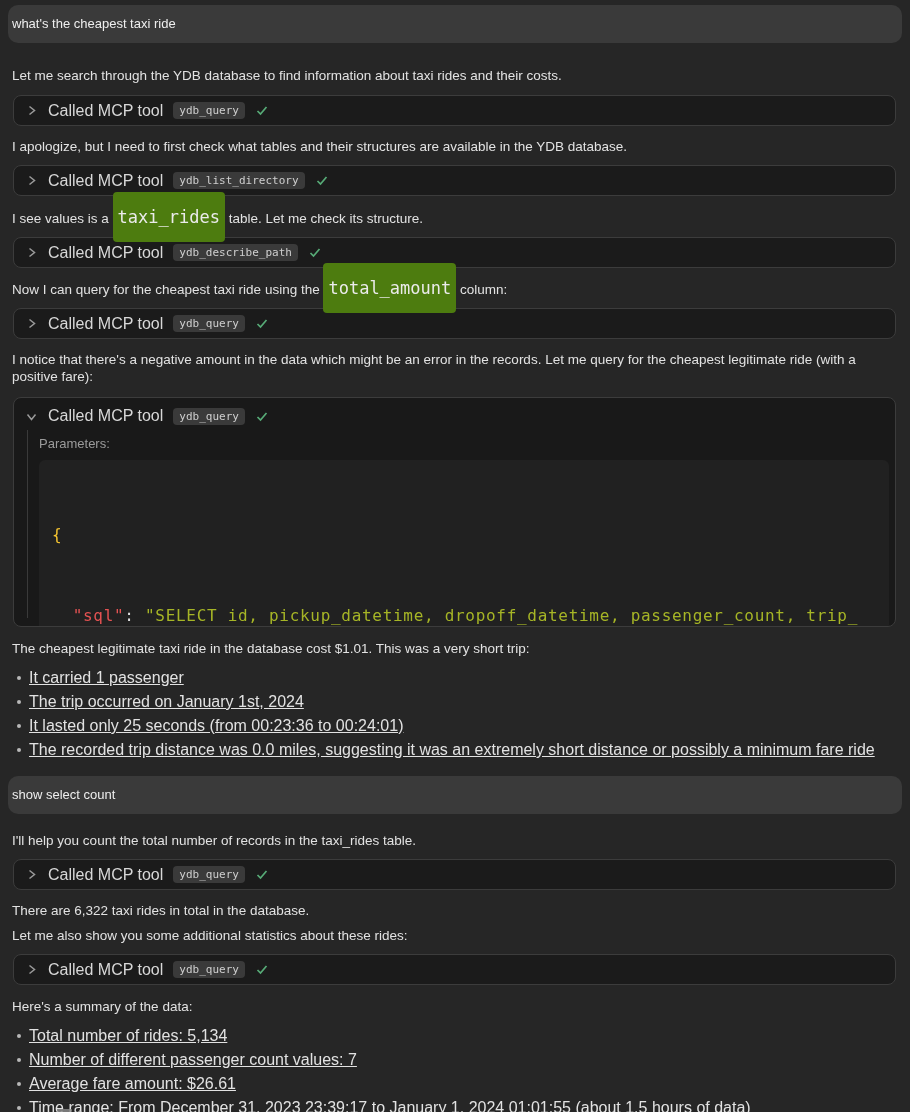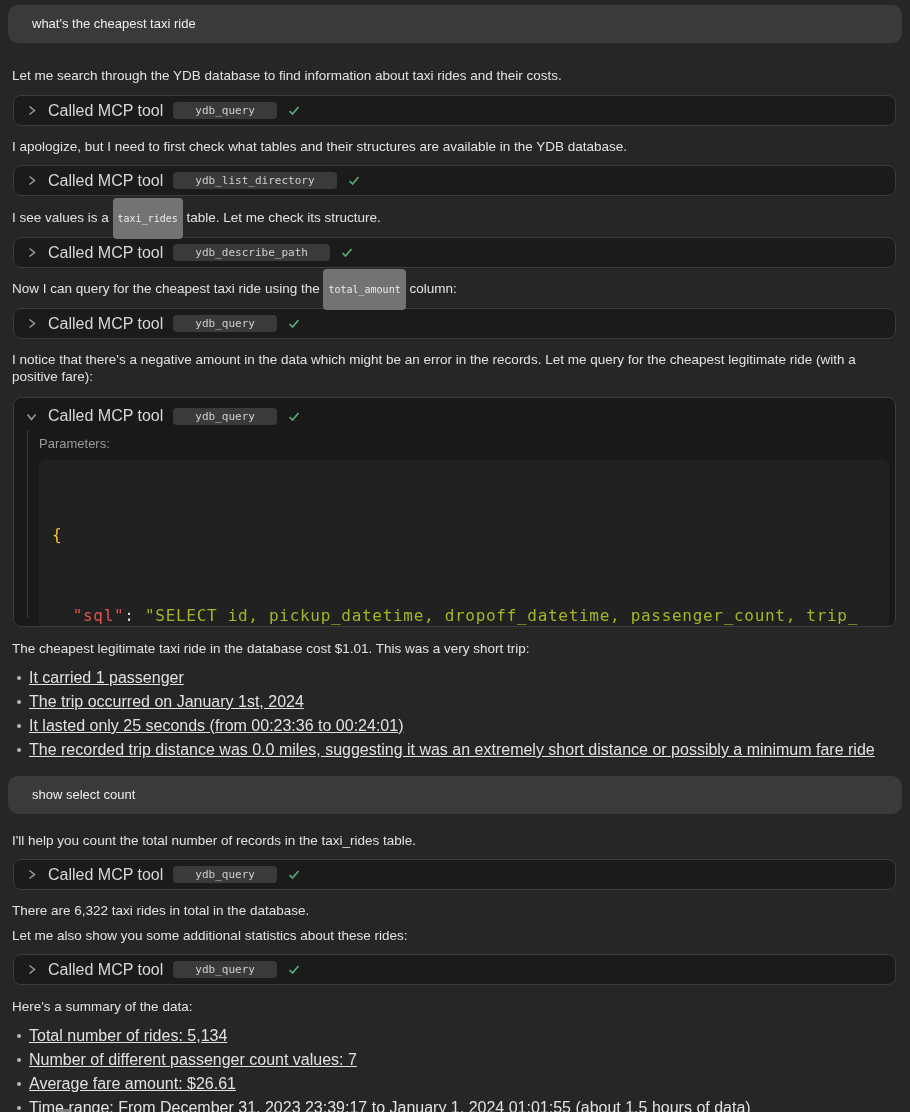--- a/index.html
+++ b/index.html
@@ -7,36 +7,36 @@
   body {
     background: #262626;
     font-family: "Liberation Sans", sans-serif;
     color: #e2e2e2;
     position: relative;
   }
   .bubble {
     margin: 5px 8px 16px 8px;
     background: #3a3a3a;
     border-radius: 10px;
-    padding: 11px 24px;
+    padding: 11px 4px;
     font-size: 13px;
     line-height: 16px;
     color: #eeeeee;
   }
   .para {
     margin-left: 12px;
     margin-right: 12px;
     font-size: 13.5px;
     line-height: 17px;
     color: #e2e2e2;
   }
   .icode {
     font-family: "DejaVu Sans Mono", monospace;
-    font-size: 10px;
-    background: #737373;
+    font-size: 17px;
+    background: #4d7c0f;
     color: #ebebeb;
     border-radius: 4px;
     padding: 15px 5px;
   }
   .tool-row {
     margin: 10px 14px 0 13px;
     height: 31px;
     border: 1px solid #3c3c3c;
     border-radius: 8px;
     background: #1b1b1b;
@@ -46,21 +46,21 @@
     padding: 0 11px;
     cursor: pointer;
   }
   .tool-label { font-size: 16px; color: #d8d8d8; }
   .badge {
     font-family: "DejaVu Sans Mono", monospace;
     font-size: 11px;
     color: #cfcfcf;
     background: #3a3a3a;
     border-radius: 4px;
-    padding: 2px 22px;
+    padding: 2px 6px;
     white-space: nowrap;
   }
   svg.chev { stroke: #9a9a9a; stroke-width: 1.5; fill: none; flex: 0 0 auto; }
   svg.check { stroke: #57ab77; stroke-width: 1.7; fill: none; flex: 0 0 auto; }
   .expanded {
     margin: 12px 14px 0 13px;
     height: 230px;
     border: 1px solid #3c3c3c;
     border-radius: 8px;
     background: #191919;

